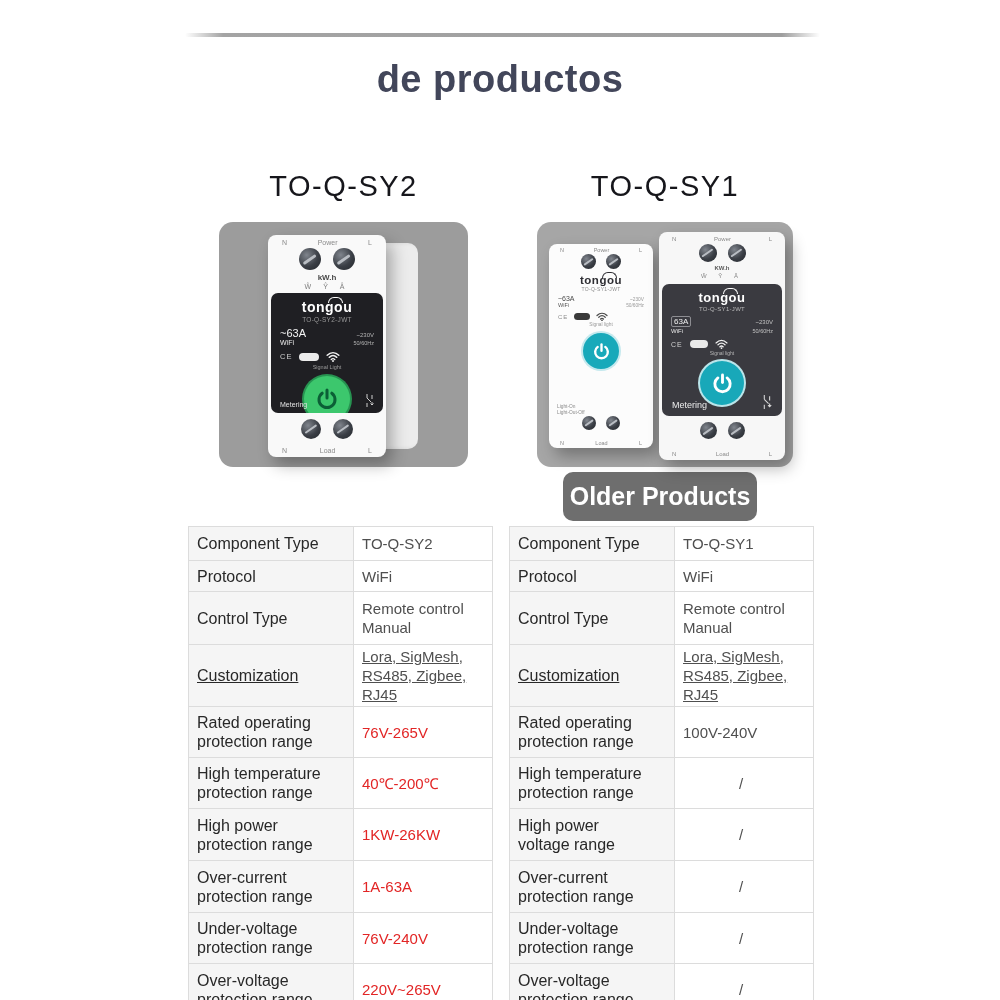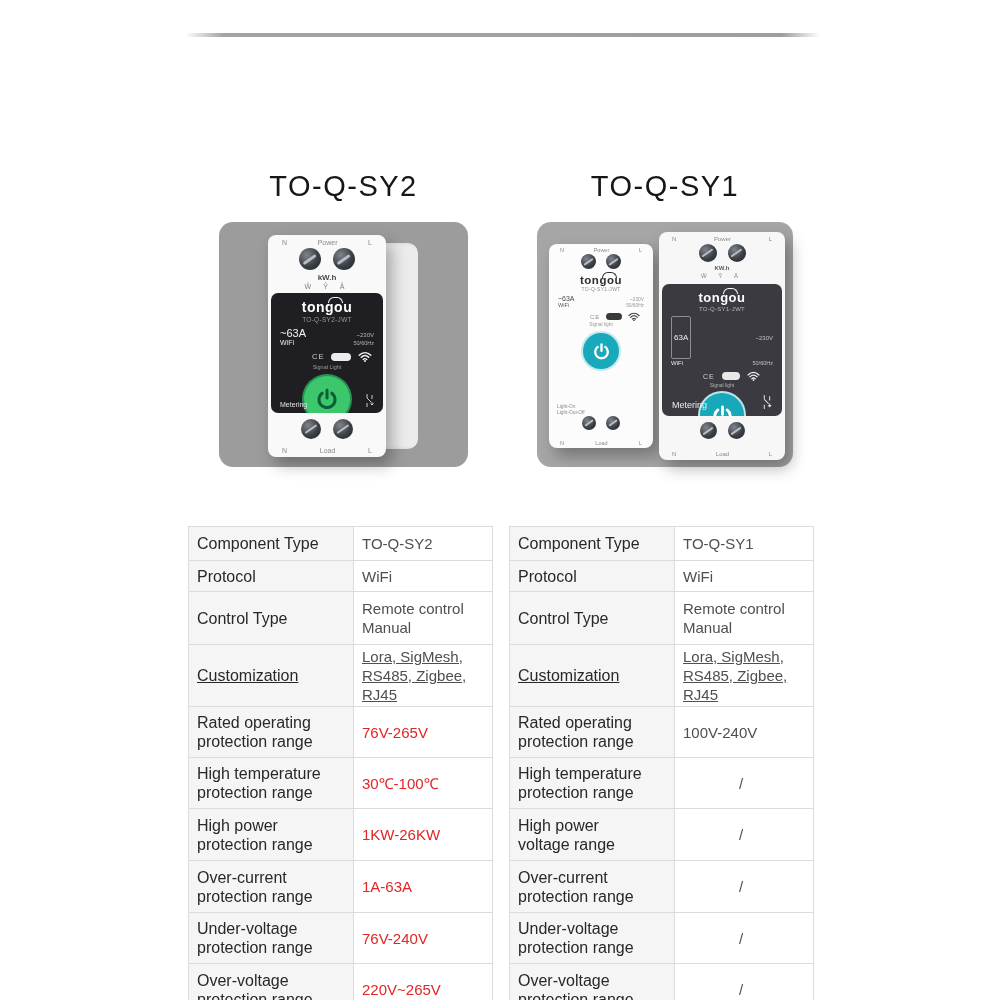--- a/index.html
+++ b/index.html
@@ -64,21 +64,21 @@
   .screw::after{content:"";position:absolute;left:15%;top:45%;width:70%;height:12%;
     background:#b9bdc3;transform:rotate(-35deg);border-radius:2px;}
   .cline{position:absolute;left:0;right:0;text-align:center;}
 
   .panel{position:absolute;border-radius:7px;overflow:hidden;}
   .brand{position:relative;text-align:center;color:#fff;font-weight:600;letter-spacing:.5px;}
   .brand .arc{position:absolute;width:13px;height:5px;border:1px solid currentColor;border-bottom:none;
     border-radius:8px 8px 0 0;top:-2px;left:calc(50% + 1px);}
   .model{text-align:center;letter-spacing:.3px;}
   .specrow{display:flex;justify-content:space-between;align-items:baseline;}
-  .certrow{display:flex;align-items:center;margin-left:32px;}
+  .certrow{display:flex;align-items:center;}
   .pill{border-radius:4px;}
   .pbtn{border-radius:50%;display:flex;align-items:center;justify-content:center;margin:0 auto;}
   .pfoot{position:absolute;display:flex;justify-content:space-between;align-items:flex-end;}
 
   
   .bk1{left:49px;top:13px;width:150px;height:222px;}
   .bk1 .side{left:108px;top:8px;width:42px;height:206px;}
   .bk1 .body{left:0;top:0;width:118px;height:222px;background:#f9f9f9;}
   .bk1 .trow.top{top:4px;padding:0 14px;font-size:7px;}
   .bk1 .screws.top{top:13px;gap:12px;}
@@ -134,21 +134,21 @@
   .bkB .body{left:0;top:0;width:126px;height:228px;background:#f7f7f7;}
   .bkB .trow.top{top:4px;padding:0 13px;font-size:6px;}
   .bkB .screws.top{top:12px;gap:11px;}
   .bkB .screws.top .screw{width:18px;height:18px;}
   .bkB .kwh{top:33px;font-size:6px;font-weight:700;color:#5a5a5a;}
   .bkB .meters{top:41px;font-size:6px;color:#868686;letter-spacing:5px;}
   .bkB .panel{left:3px;top:52px;width:120px;height:132px;background:#3a3a40;}
   .bkB .brand{font-size:13px;margin-top:6px;}
   .bkB .model{font-size:6px;color:#b9b9b9;margin-top:1px;}
   .bkB .specrow.s1{padding:0 9px;margin-top:4px;}
-  .bkB .amp{font-size:8px;color:#f0f0f0;border:1px solid #8d8d92;border-radius:2px;padding:16px 2px;}
+  .bkB .amp{font-size:8px;color:#f0f0f0;border:1px solid #8d8d92;border-radius:2px;padding:0 2px;}
   .bkB .volt{font-size:6px;color:#c0c0c0;}
   .bkB .specrow.s2{padding:0 9px;margin-top:1px;}
   .bkB .proto{font-size:6px;color:#e8e8e8;}
   .bkB .freq{font-size:5.5px;color:#c0c0c0;}
   .bkB .certrow{margin-top:5px;padding:0 9px;gap:7px;}
   .bkB .ce{font-size:7px;color:#d3d3d3;letter-spacing:1px;}
   .bkB .pill{width:18px;height:8px;background:#e9e9e9;}
   .bkB .sig{text-align:center;font-size:5px;color:#b5b5b5;margin-top:1px;}
   .bkB .pbtn{width:44px;height:44px;background:#18a8b9;border:2px solid rgba(255,255,255,.70);margin-top:3px;}
   .bkB .pfoot{bottom:6px;left:10px;right:8px;}
@@ -160,20 +160,21 @@
   svg{display:block;}
 </style>
 </head>
 <body>
 
 <div class="page">
 
   <div class="top-line"></div>
 
   <div class="title">
+    <div>de productos</div>
   </div>
 
   <div class="pname left">TO-Q-SY2</div>
   <div class="pname right">TO-Q-SY1</div>
 
   <div class="card left">
     <div class="bk bk1">
       <div class="side"></div>
       <div class="body">
         <div class="trow top">
@@ -349,20 +350,21 @@
         </div>
         <div class="trow bot">
           <span>N</span>
           <span>Load</span>
           <span>L</span>
         </div>
       </div>
     </div>
   </div>
 
+  <div class="badge old">Older Products</div>
 
   <table class="cmp t-left">
     <tbody>
     <tr>
           <td class="lbl">Component Type</td>
           <td class="val">TO-Q-SY2</td>
         </tr>
     <tr>
           <td class="lbl">Protocol</td>
           <td class="val">WiFi</td>
@@ -378,21 +380,21 @@
 RS485, Zigbee, RJ45</td>
         </tr>
     <tr>
           <td class="lbl">Rated operating
 protection range</td>
           <td class="val">76V-265V</td>
         </tr>
     <tr>
           <td class="lbl">High temperature
 protection range</td>
-          <td class="val">30℃-100℃</td>
+          <td class="val">40℃-200℃</td>
         </tr>
     <tr>
           <td class="lbl">High power
 protection range</td>
           <td class="val">1KW-26KW</td>
         </tr>
     <tr>
           <td class="lbl">Over-current
 protection range</td>
           <td class="val">1A-63A</td>

